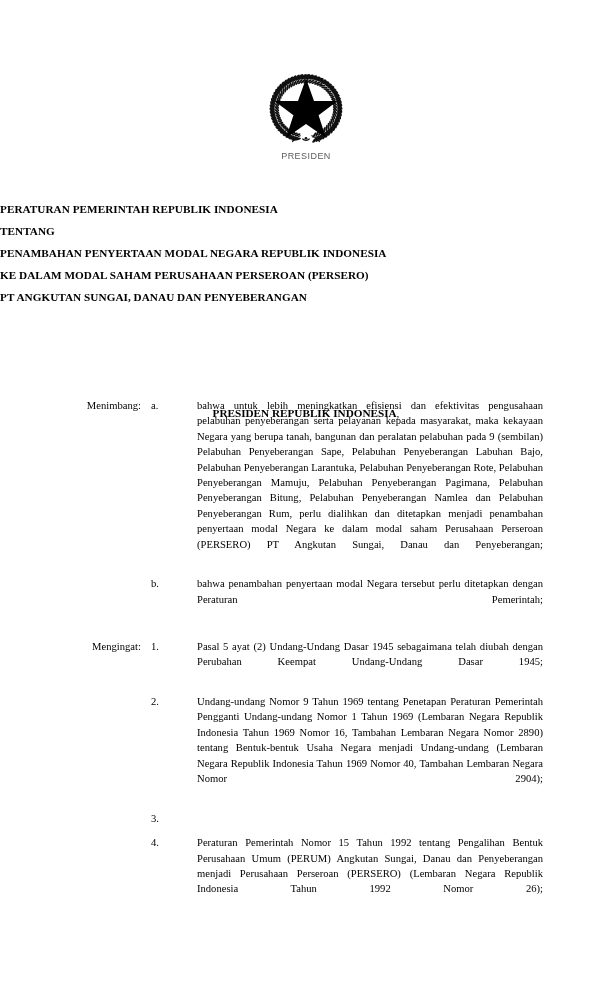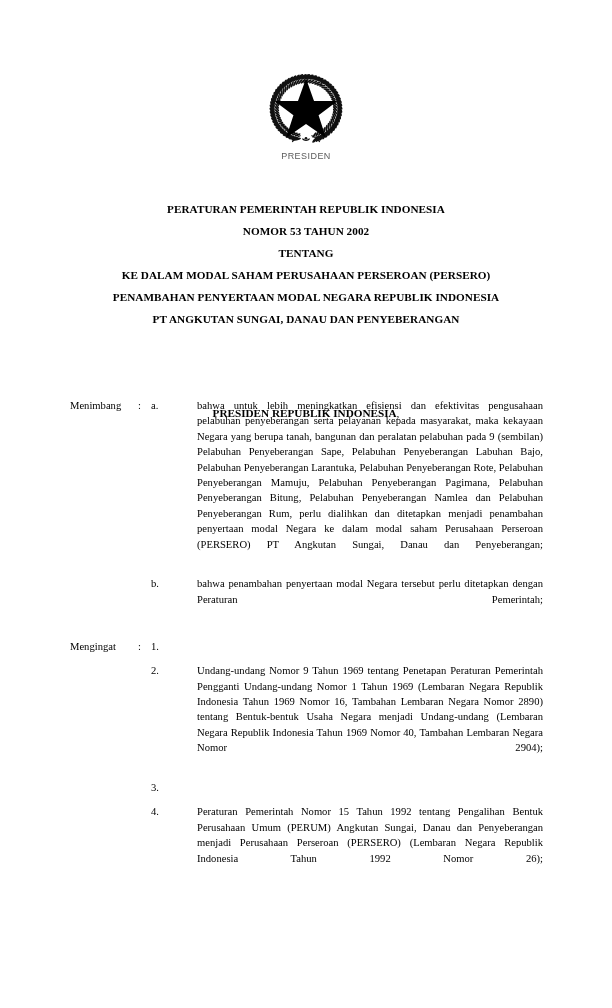--- a/index.html
+++ b/index.html
@@ -49,21 +49,21 @@
     color: #5b5b5b;
   }
   .emblem-caption div { white-space: nowrap; }
 
   
   .title-block {
     position: absolute;
     left: 0;
     top: 186px;
     width: 612px;
-    text-align: center;
+    text-align: left;
   }
   .title-line {
     font-size: 11.2px;
     font-weight: bold;
     line-height: 22px;
     letter-spacing: 0.05px;
     white-space: nowrap;
   }
 
   .signatory {
@@ -94,20 +94,21 @@
     align-items: flex-start;
     font-size: 10.6px;
     line-height: 15.4px;
   }
   .clause-row + .clause-row { margin-top: 9px; }
 
   .lbl {
     width: 68px;
     flex: 0 0 68px;
     white-space: nowrap;
+    text-align: right;
   }
   .colon {
     width: 13px;
     flex: 0 0 13px;
   }
   .marker {
     width: 14px;
     flex: 0 0 14px;
     text-align: left;
   }
@@ -266,24 +267,23 @@
         <circle cx="50" cy="81.5" r="1.5" fill="#111111"></circle>
       </svg>
     </span>
     <div class="emblem-caption">
       <div>PRESIDEN</div>
     </div>
   </div>
 
   <div class="title-block">
     <div class="title-line">PERATURAN PEMERINTAH REPUBLIK INDONESIA</div>
-    <div class="title-line">NOMOR 53 TAHUN 2002</div>
     <div class="title-line">TENTANG</div>
+    <div class="title-line">PENAMBAHAN PENYERTAAN MODAL NEGARA REPUBLIK INDONESIA</div>
     <div class="title-line">KE DALAM MODAL SAHAM PERUSAHAAN PERSEROAN (PERSERO)</div>
-    <div class="title-line">PENAMBAHAN PENYERTAAN MODAL NEGARA REPUBLIK INDONESIA</div>
     <div class="title-line">PT ANGKUTAN SUNGAI, DANAU DAN PENYEBERANGAN</div>
   </div>
 
   <div class="signatory">
     <b>PRESIDEN REPUBLIK INDONESIA</b><span class="comma">,</span>
   </div>
 
   <div class="clauses">
 
     <div class="clause-group">
@@ -299,20 +299,21 @@
         <div class="marker">b.</div>
         <div class="para">bahwa penambahan penyertaan modal Negara tersebut perlu ditetapkan dengan Peraturan Pemerintah;</div>
       </div>
     </div>
 
     <div class="clause-group">
       <div class="clause-row">
         <div class="lbl">Mengingat</div>
         <div class="colon">:</div>
         <div class="marker">1.</div>
+        <div class="para">Pasal 5 ayat (2) Undang-Undang Dasar 1945 sebagaimana telah diubah dengan Perubahan Keempat Undang-Undang Dasar 1945;</div>
       </div>
       <div class="clause-row">
         <div class="lbl"></div>
         <div class="colon"></div>
         <div class="marker">2.</div>
         <div class="para">Undang-undang Nomor 9 Tahun 1969 tentang Penetapan Peraturan Pemerintah Pengganti Undang-undang Nomor 1 Tahun 1969 (Lembaran Negara Republik Indonesia Tahun 1969 Nomor 16, Tambahan Lembaran Negara Nomor 2890) tentang  Bentuk-bentuk Usaha Negara menjadi Undang-undang (Lembaran Negara Republik Indonesia Tahun 1969 Nomor 40, Tambahan Lembaran Negara Nomor 2904);</div>
       </div>
       <div class="clause-row">
         <div class="lbl"></div>
         <div class="colon"></div>

